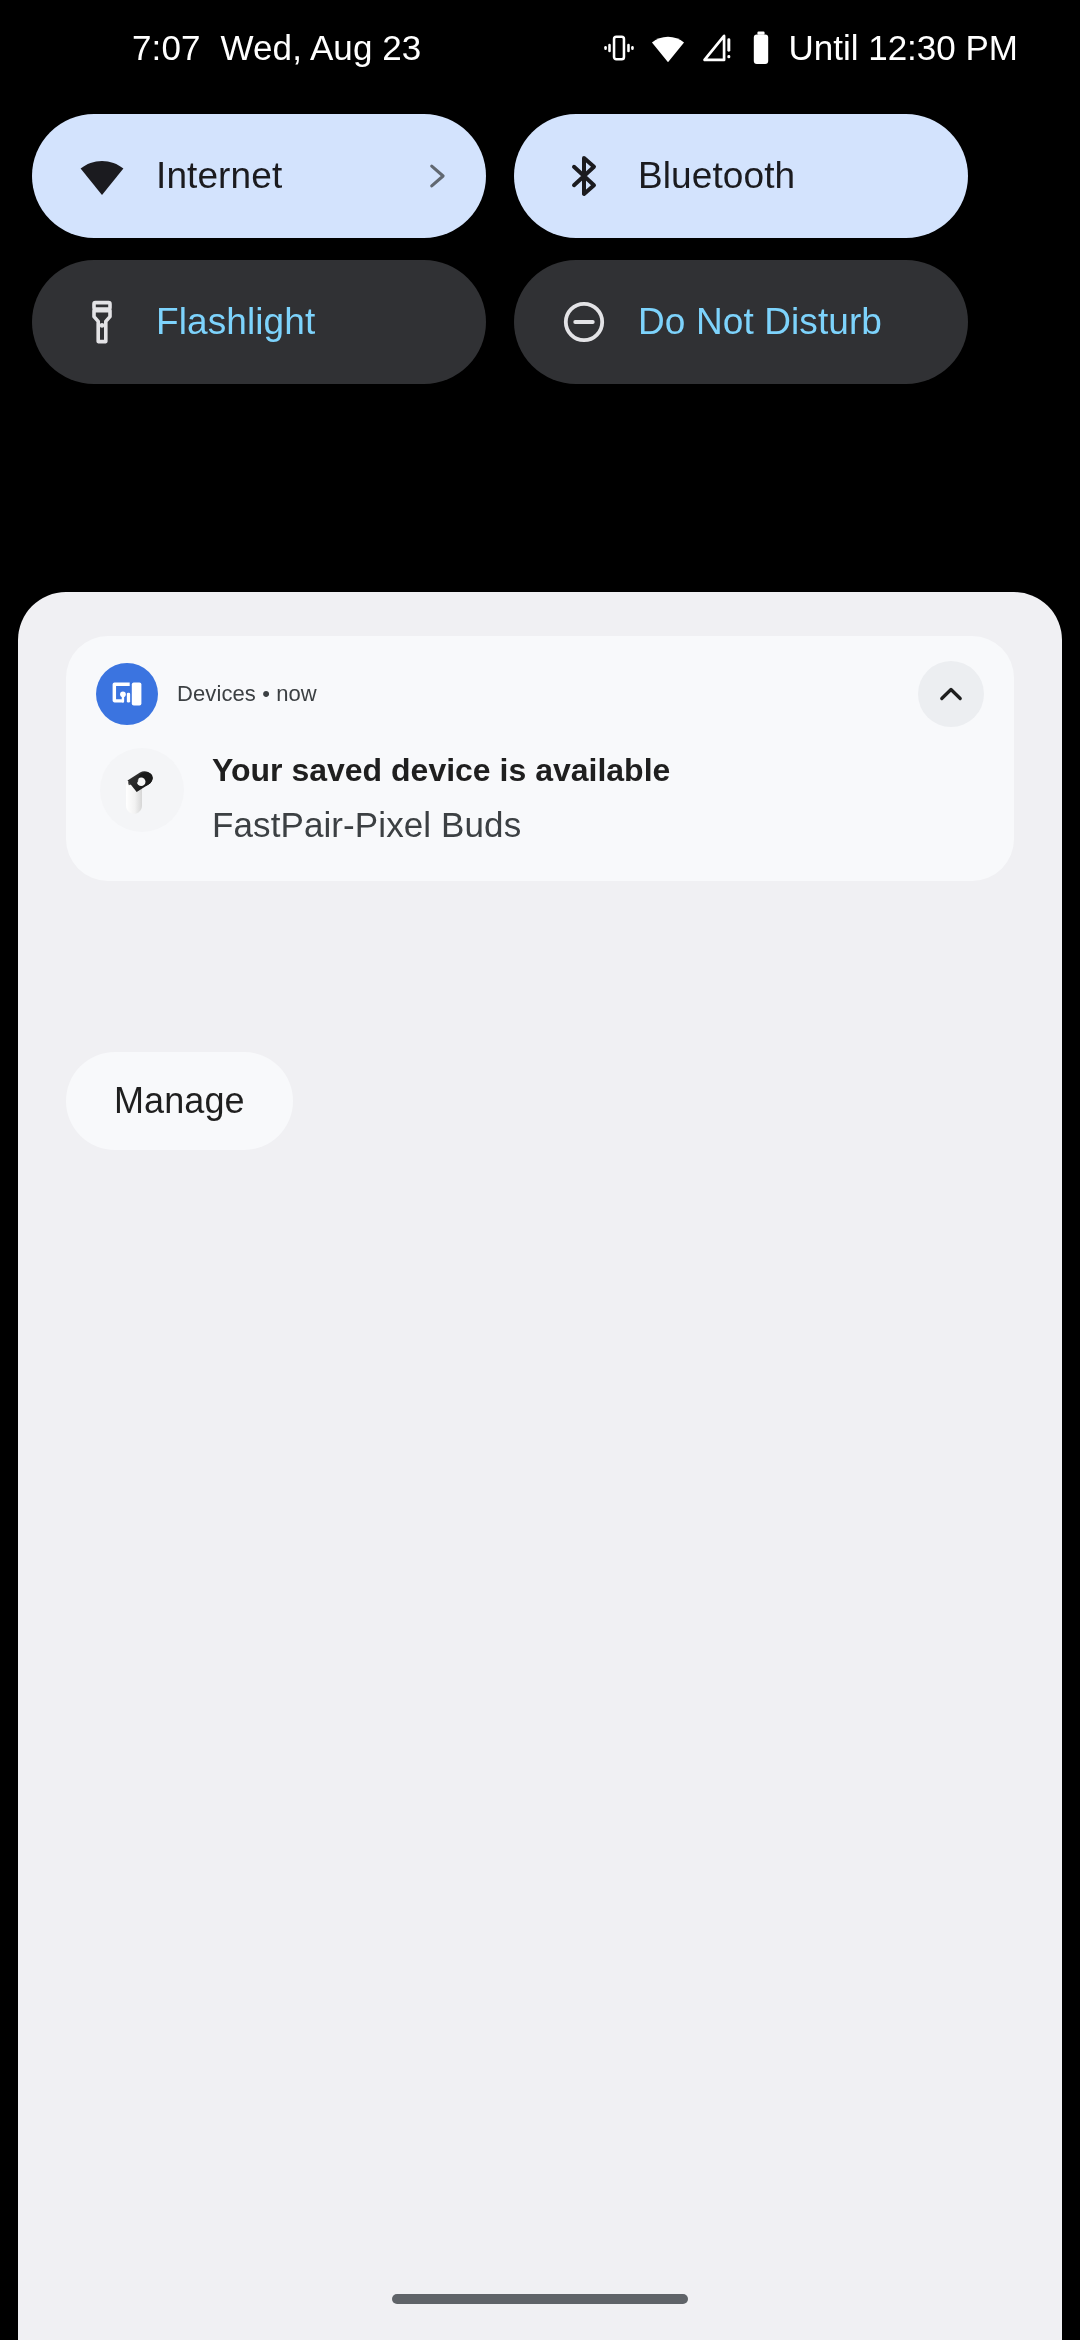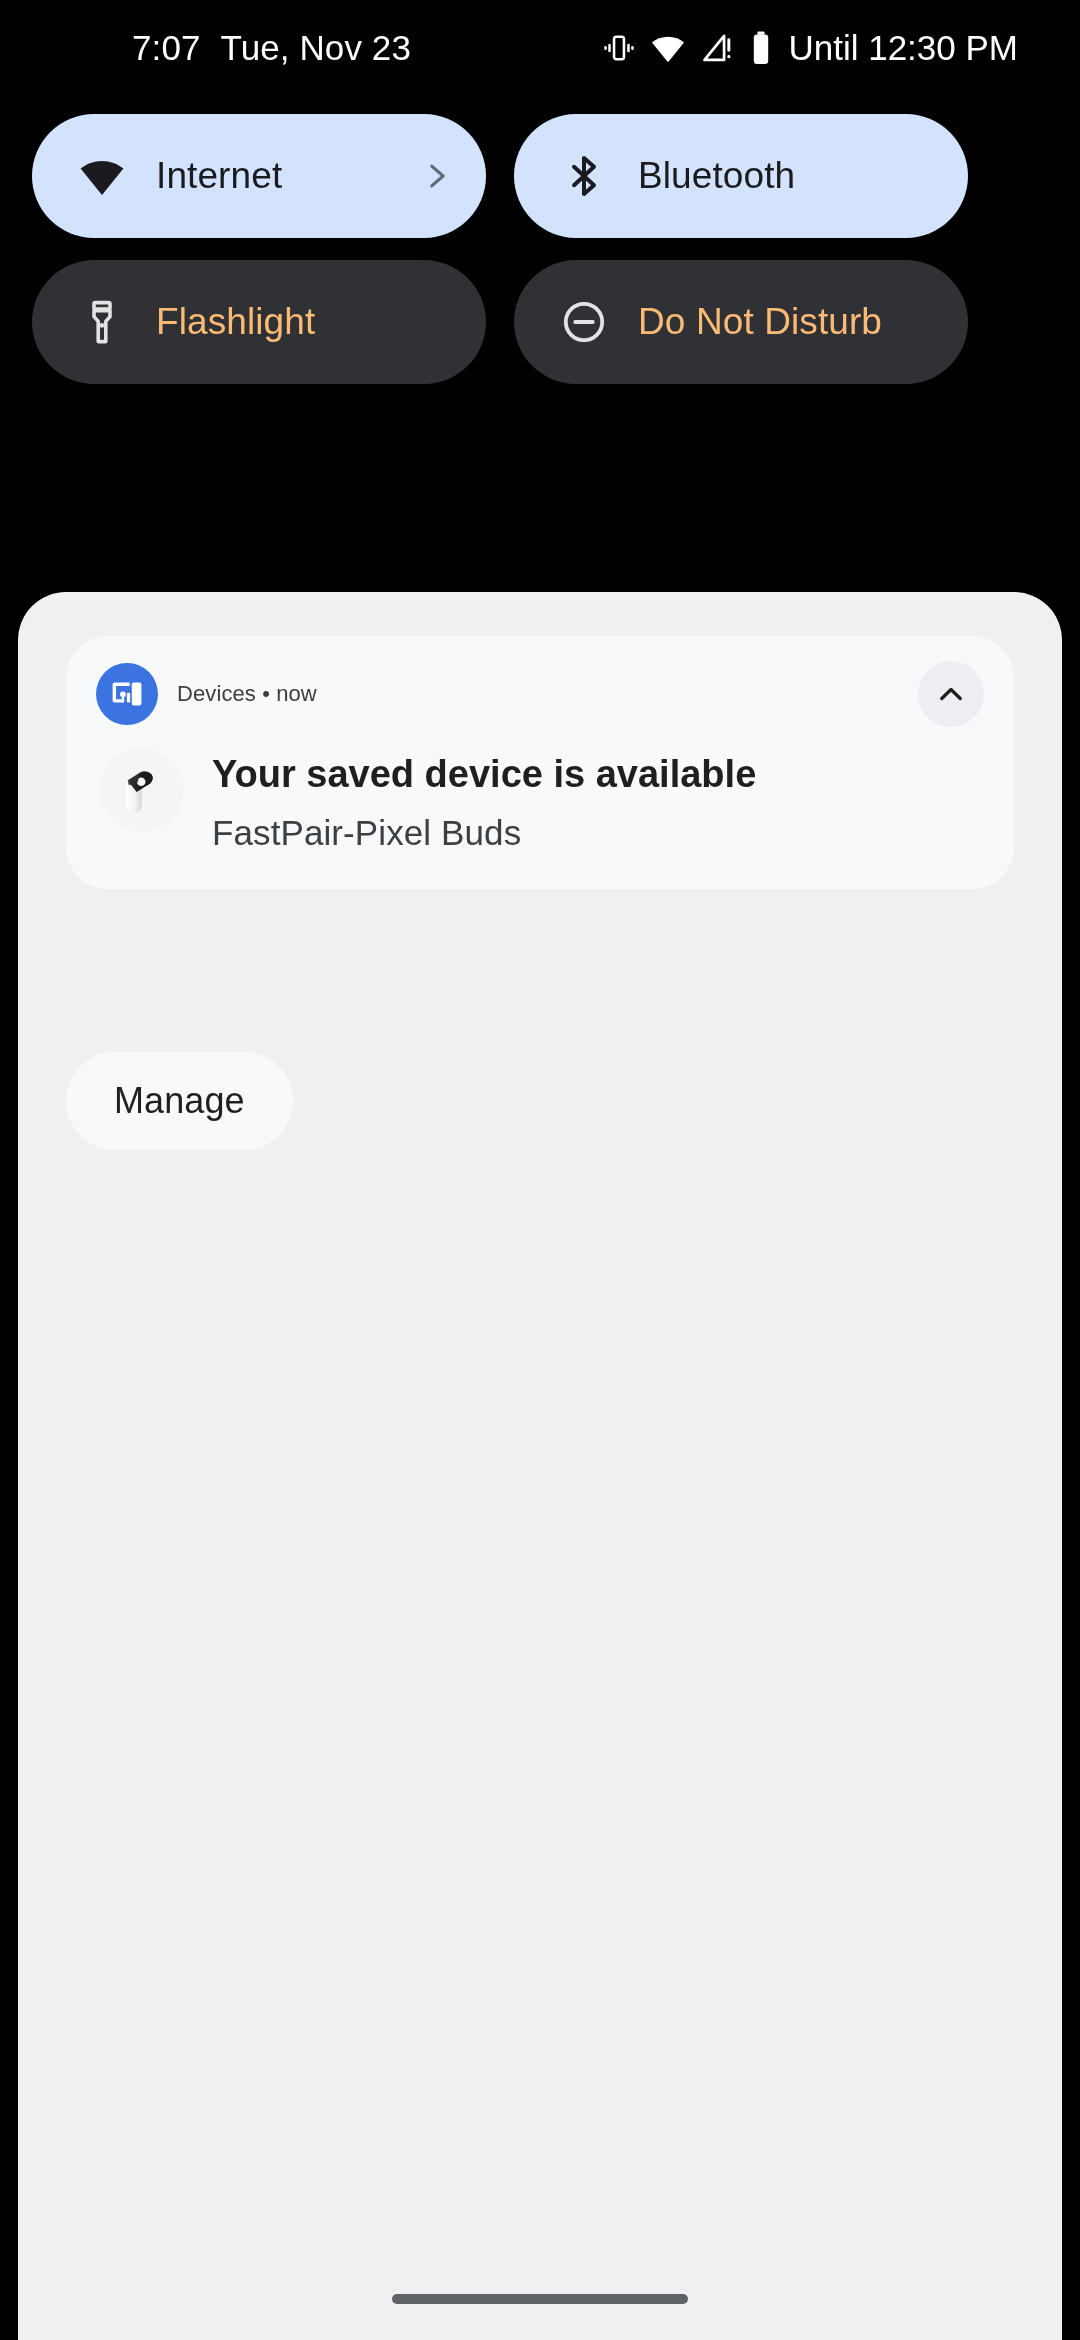--- a/index.html
+++ b/index.html
@@ -30,21 +30,21 @@
 
   
   #qs-panel { position:absolute; top:114px; left:0; width:1000px; }
   .qs-row { display:flex; gap:28px; padding:0 32px; margin-bottom:22px; }
   .qs-tile {
     flex:1; height:124px; border-radius:62px;
     display:flex; align-items:center; position:relative;
     padding-left:46px; padding-right:30px;
   }
   .qs-tile.on  { background:#d3e3fd; color:#1b1b1f; }
-  .qs-tile.off { background:#303134; color:#fdba74; }
+  .qs-tile.off { background:#303134; color:#7dd3fc; }
   .qs-tile .tile-icon {
     width:48px; height:48px; flex:0 0 48px;
     display:flex; align-items:center; justify-content:center;
   }
   .qs-tile .tile-label {
     margin-left:30px; font-size:37px; letter-spacing:.1px;
     white-space:nowrap; overflow:hidden; text-overflow:ellipsis;
   }
   .qs-tile .tile-chevron {
     margin-left:auto; display:flex; align-items:center; justify-content:center;
@@ -79,21 +79,21 @@
     flex:0 0 66px;
   }
   .notif-body { display:flex; align-items:flex-start; margin-top:18px; padding-left:4px; }
   .device-thumb {
     width:84px; height:84px; border-radius:50%;
     background:#f4f5f7; flex:0 0 84px; position:relative; overflow:hidden;
     display:flex; align-items:center; justify-content:center;
   }
   .notif-text { margin-left:28px; padding-top:2px; }
   .notif-title {
-    font-size:38px; font-weight:bold; color:#1f1f1f;
+    font-size:32px; font-weight:bold; color:#1f1f1f;
     letter-spacing:0px; line-height:1.28; white-space:nowrap;
   }
   .notif-sub {
     font-size:35px; color:#3c4043; letter-spacing:.1px;
     line-height:1.3; margin-top:11px; white-space:nowrap;
   }
 
   
   #shade-actions {
     position:absolute; left:48px; top:460px; width:948px;
@@ -115,21 +115,21 @@
   }
 </style>
 </head>
 <body>
 
 <div id="screen">
 
   <div id="status-bar">
     <div class="sb-left">
       <span>7:07</span>
-      <span>Tue, Nov 23</span>
+      <span>Wed, Aug 23</span>
     </div>
     <div class="sb-right">
       <span class="sb-icon">
         <svg width="34" height="34" viewBox="0 0 24 24" fill="#fff">
           <rect x="8.5" y="4" width="7" height="16" rx="1.6" fill="none" stroke="#fff" stroke-width="1.8"></rect>
           <rect x="4.4" y="9" width="1.8" height="6" rx=".9"></rect>
           <rect x="1.6" y="10.6" width="1.8" height="2.8" rx=".9"></rect>
           <rect x="17.8" y="9" width="1.8" height="6" rx=".9"></rect>
           <rect x="20.6" y="10.6" width="1.8" height="2.8" rx=".9"></rect>
         </svg>

